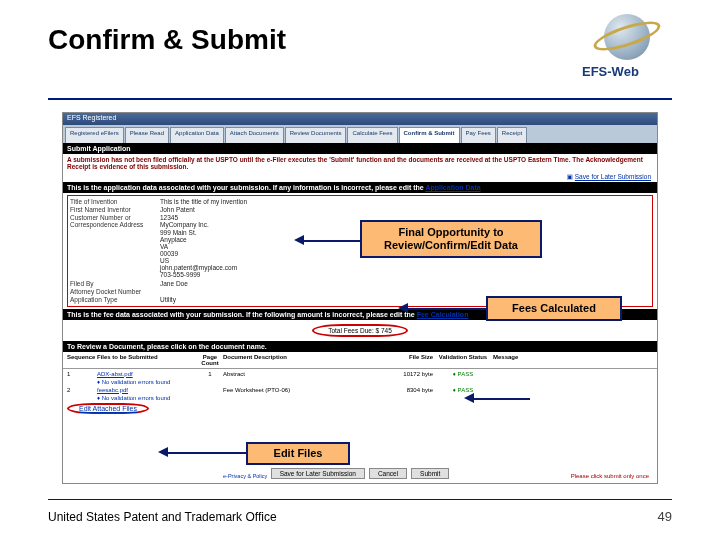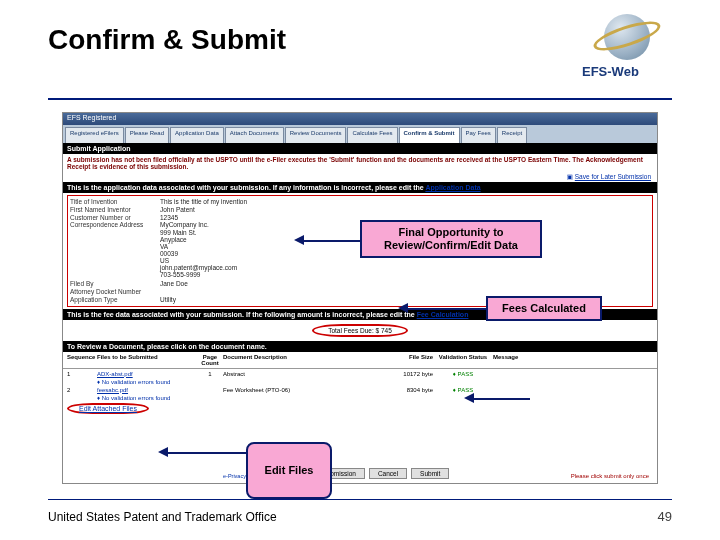--- a/index.html
+++ b/index.html
@@ -203,21 +203,21 @@
     font-size: 5.5px;
     color: #0030aa;
     position: absolute;
     bottom: 4px;
     left: 160px;
   }
 
   
   .callout {
     position: absolute;
-    background: #f9a8d4;
+    background: #fdba74;
     border: 2px solid #0a1a6a;
     color: #000;
     font-size: 11px;
     font-weight: bold;
     text-align: center;
     padding: 4px 8px;
     z-index: 20;
     line-height: 1.2;
   }
   .arrow-line {
@@ -386,27 +386,27 @@
       <div class="btn">Cancel</div>
       <div class="btn">Submit</div>
     </div>
     <div class="submit-note">Please click submit only once</div>
   </div>
 
   <div class="callout" style="top:220px; left:360px; width:182px;">Final Opportunity to Review/Confirm/Edit Data</div>
   <div class="arrow-line" style="top:240px; left:300px; width:60px;"></div>
   <div class="arrow-head" style="top:235px; left:294px; border-width:5px 10px 5px 0; border-color:transparent #0a1a6a transparent transparent;"></div>
 
-  <div class="callout" style="top:296px; left:486px; width:116px;">Fees Calculated</div>
+  <div class="callout" style="top:296px; left:486px; width:136px;">Fees Calculated</div>
   <div class="arrow-line" style="top:308px; left:404px; width:82px;"></div>
   <div class="arrow-head" style="top:303px; left:398px; border-width:5px 10px 5px 0; border-color:transparent #0a1a6a transparent transparent;"></div>
 
   <div class="arrow-line" style="top:398px; left:470px; width:60px;"></div>
   <div class="arrow-head" style="top:393px; left:464px; border-width:5px 10px 5px 0; border-color:transparent #0a1a6a transparent transparent;"></div>
 
-  <div class="callout" style="top:442px; left:246px; width:86px; padding:20px 6px;border-radius:8px;">Edit Files</div>
+  <div class="callout" style="top:442px; left:246px; width:104px; padding:3px 6px;">Edit Files</div>
   <div class="arrow-line" style="top:452px; left:164px; width:82px;"></div>
   <div class="arrow-head" style="top:447px; left:158px; border-width:5px 10px 5px 0; border-color:transparent #0a1a6a transparent transparent;"></div>
 
   <div class="footer-rule"></div>
   <div class="footer-left">United States Patent and Trademark Office</div>
   <div class="footer-right">49</div>
 </div>
 
 </body></html>

